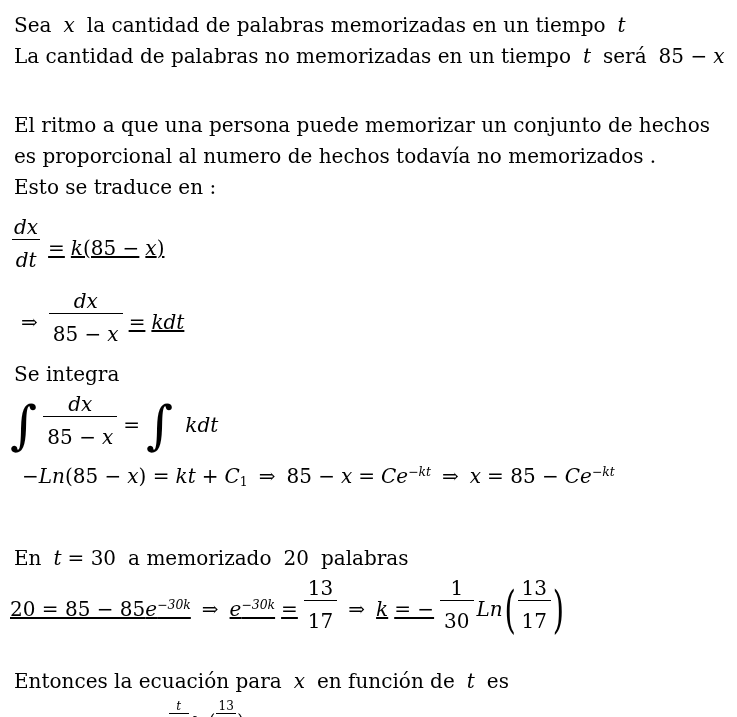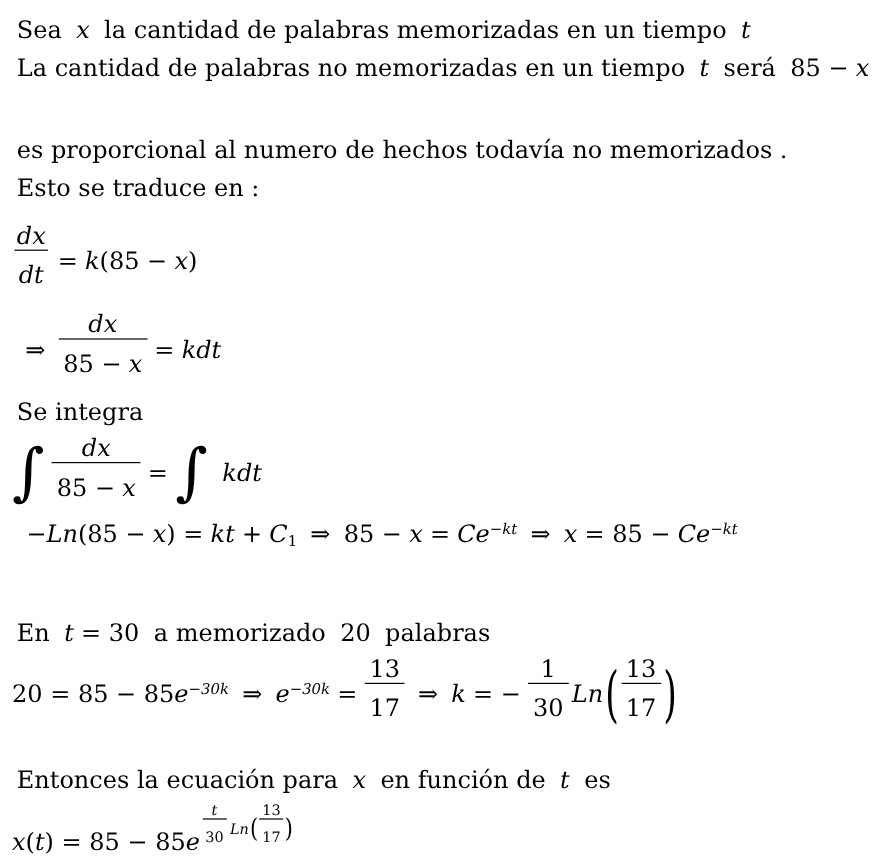--- a/index.html
+++ b/index.html
@@ -21,21 +21,21 @@
   .tline { line-height: 27px; }
   .mline { line-height: 32px; margin: 2px 12px; }
   .it { font-style: italic; }
   .rm { font-style: normal; }
   .spl { margin-left: 0.3em; }
   .spr { margin-right: 0.3em; }
   .wspl { margin-left: 0.6em; }
   .wspr { margin-right: 0.6em; }
   .arrow { margin: 0 0.55em; font-style: normal; }
   .meq { display: flex; align-items: center; }
-  .run { white-space: nowrap; }
+  .run { white-space: nowrap; text-decoration: underline; }
   .frac { display: inline-flex; flex-direction: column; align-items: center; }
   .fnum { display: block; text-align: center; padding: 0 0.2em; line-height: 1.2; }
   .fden { display: block; text-align: center; padding: 8px 0.2em; line-height: 1.25; border-top: 1.5px solid #000; white-space: nowrap; }
   .sup { font-size: 0.62em; position: relative; top: -0.55em; font-style: italic; }
   .sub { font-size: 0.62em; position: relative; top: 0.25em; font-style: normal; }
   .int { font-size: 2.6em; line-height: 1.0; font-style: normal; margin-right: 0.12em; }
   .bigp { font-size: 1.45em; transform: scaleY(1.75); display: inline-block; font-style: normal; margin: 0 0.06em; }
   .expblock { display: inline-flex; align-items: center; font-size: 0.6em; position: relative; top: -0.85em; margin-left: 2px; }
   .expblock .fden { border-top-width: 1px; }
   .paren { font-size: 1.45em; transform: scaleY(1.25); display: inline-block; font-style: normal; margin: 0 1px; }
@@ -54,20 +54,21 @@
 <body>
 
 <div>
 
   <p class="tline"><span class="rm">Sea</span><span class="it wspl wspr">x</span><span class="rm">la cantidad de palabras memorizadas en un tiempo</span><span class="it wspl">t</span></p>
 
   <p class="tline"><span class="rm">La cantidad de palabras no memorizadas en un tiempo</span><span class="it wspl wspr">t</span><span class="rm">será</span><span class="rm wspl">85 −</span><span class="it spl">x</span></p>
 
   <div class="sp34"></div>
 
+  <p class="tline">El ritmo a que una persona puede memorizar un conjunto de hechos</p>
   <p class="tline">es proporcional al numero de hechos todavía no memorizados .</p>
   <p class="tline">Esto se traduce en :</p>
 
   <div class="meq eq1">
     <span class="frac">
       <span class="fnum it">dx</span>
       <span class="fden it">dt</span>
     </span>
     <span class="run"><span class="rm spl spr">=</span><span class="it">k</span><span class="rm">(85 −</span><span class="it spl">x</span><span class="rm">)</span></span>
   </div>

